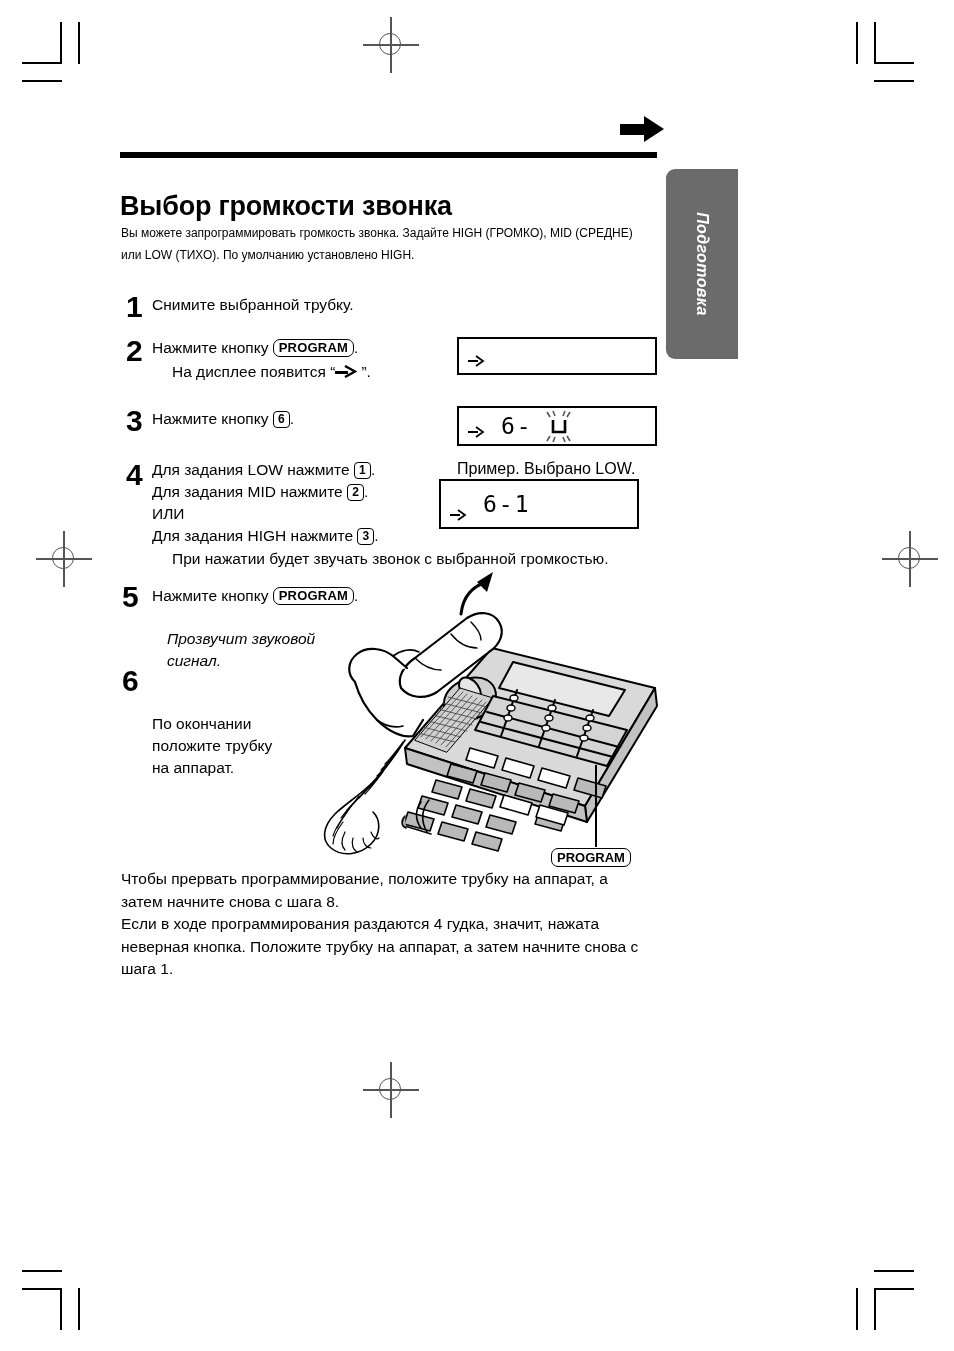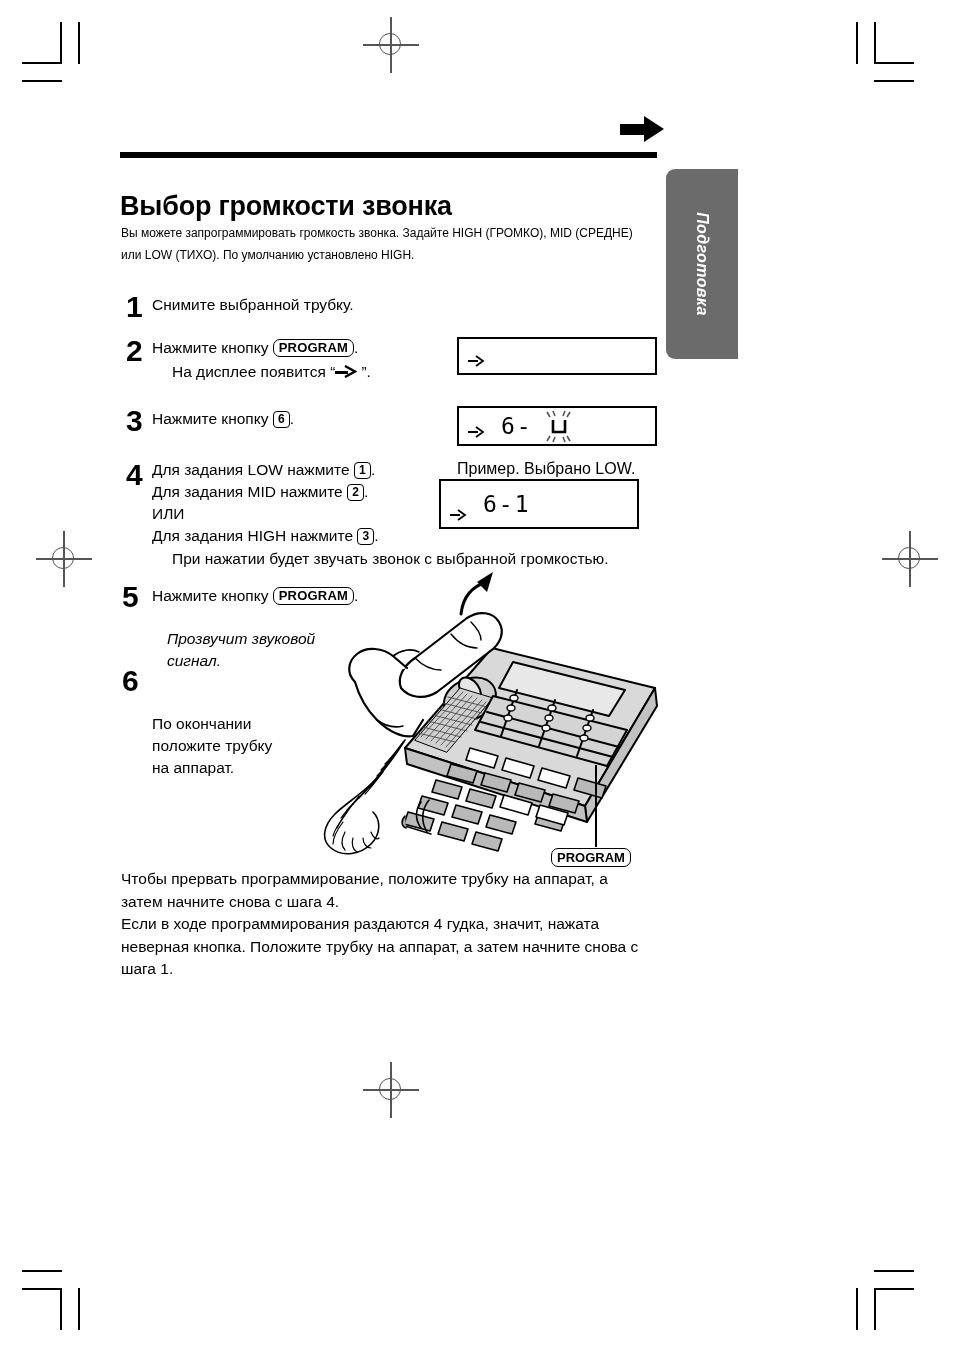--- a/index.html
+++ b/index.html
@@ -494,17 +494,17 @@
           </g>
         </g>
       </g>
     </svg>
   </div>
 
   <div class="callout-line"></div>
   <div class="callout-badge">PROGRAM</div>
 
   <div class="notes">
-    <p>Чтобы прервать программирование, положите трубку на аппарат, а затем начните снова с шага 4.</p>
+    <p>Чтобы прервать программирование, положите трубку на аппарат, а затем начните снова с шага 8.</p>
     <p>Если в ходе программирования раздаются 4 гудка, значит, нажата неверная кнопка. Положите трубку на аппарат, а затем начните снова с шага 1.</p>
   </div>
 
 </div>
 
 </body></html>

